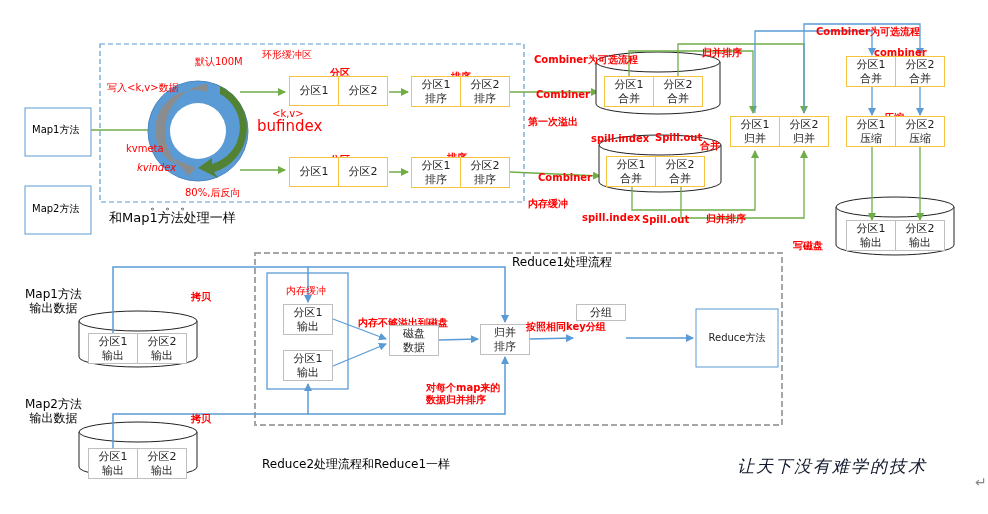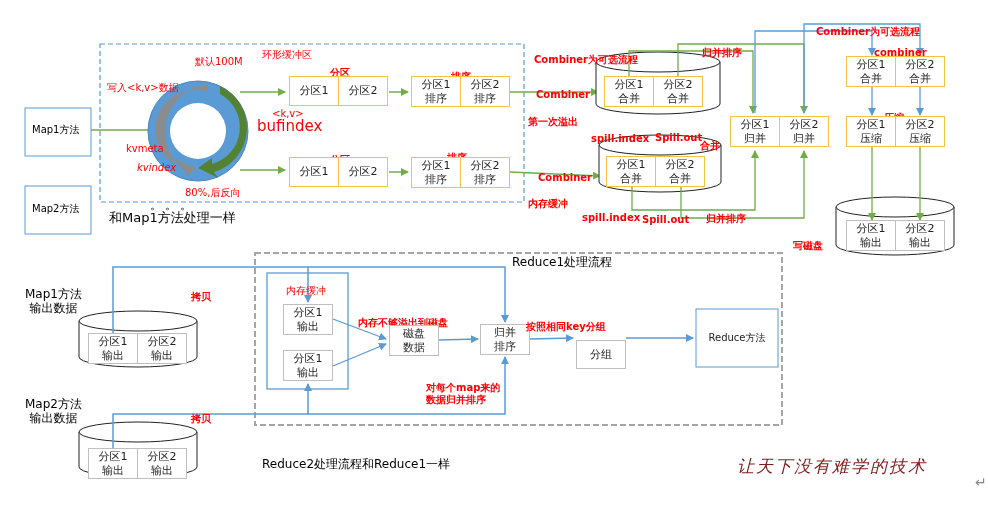--- a/index.html
+++ b/index.html
@@ -7,21 +7,21 @@
          font-family: "DejaVu Sans", "Liberation Sans", sans-serif; }
   #canvas { position: absolute; left: 0; top: 0; width: 988px; height: 514px; }
   .t { position: absolute; white-space: nowrap; line-height: 1.15; }
   .red { color: #ff0000; font-weight: bold; font-size: 10px; margin-top: 16px; }
   .redn { color: #ff0000; font-size: 10px; }
   .blk { color: #000000; font-size: 11px; }
   .cell { position: absolute; display: flex; align-items: center; justify-content: center;
           text-align: center; font-size: 11px; color: #222; box-sizing: border-box; line-height: 1.25; white-space: pre-line; }
   .yb { border: 1.5px solid #f5c242; background: #fff; }
   .gb { border: 1.5px solid #bfbfbf; background: #fff; }
-  .watermark { position: absolute; color: #7f1d1d; font-family: "DejaVu Serif", serif; font-style: italic; font-size: 17px; letter-spacing: 2px; }
+  .watermark { position: absolute; color: #0f172a; font-family: "DejaVu Serif", serif; font-style: italic; font-size: 17px; letter-spacing: 2px; }
   .ret { position: absolute; color: #888; font-size: 14px; }
 </style>
 </head>
 <body>
 
 <svg id="canvas" viewBox="0 0 988 514" xmlns="http://www.w3.org/2000/svg">
   <defs>
     <marker id="ag" markerWidth="8" markerHeight="8" refX="7" refY="4" orient="auto" markerUnits="userSpaceOnUse">
       <path d="M0,0 L8,4 L0,8 z" fill="#70ad47"></path>
     </marker>
@@ -215,19 +215,19 @@
 
 <div class="t red" style="left:358px;top:301px;">内存不够溢出到磁盘</div>
 <div class="cell gb" style="left:389px;top:325px;width:50px;height:31px;">磁盘
 数据</div>
 <div class="cell gb" style="left:480px;top:324px;width:50px;height:31px;">归并
 排序</div>
 <div class="t red" style="left:426px;top:366px;white-space:pre-line;">对每个map来的
 数据归并排序</div>
 
 <div class="t red" style="left:526px;top:305px;">按照相同key分组</div>
-<div class="cell gb" style="left:576px;top:340px;width:50px;height:29px;">分组</div>
+<div class="cell gb" style="left:576px;top:304px;width:50px;height:17px;">分组</div>
 <div class="cell" style="left:696px;top:309px;width:82px;height:58px;font-size:10px;">Reduce方法</div>
 
 <div class="t blk" style="left:262px;top:458px;font-size:12px;">Reduce2处理流程和Reduce1一样</div>
 
 <div class="watermark" style="left:737px;top:455px;">让天下没有难学的技术</div>
 <div class="ret" style="left:975px;top:474px;">↵</div>
 
 </body></html>

